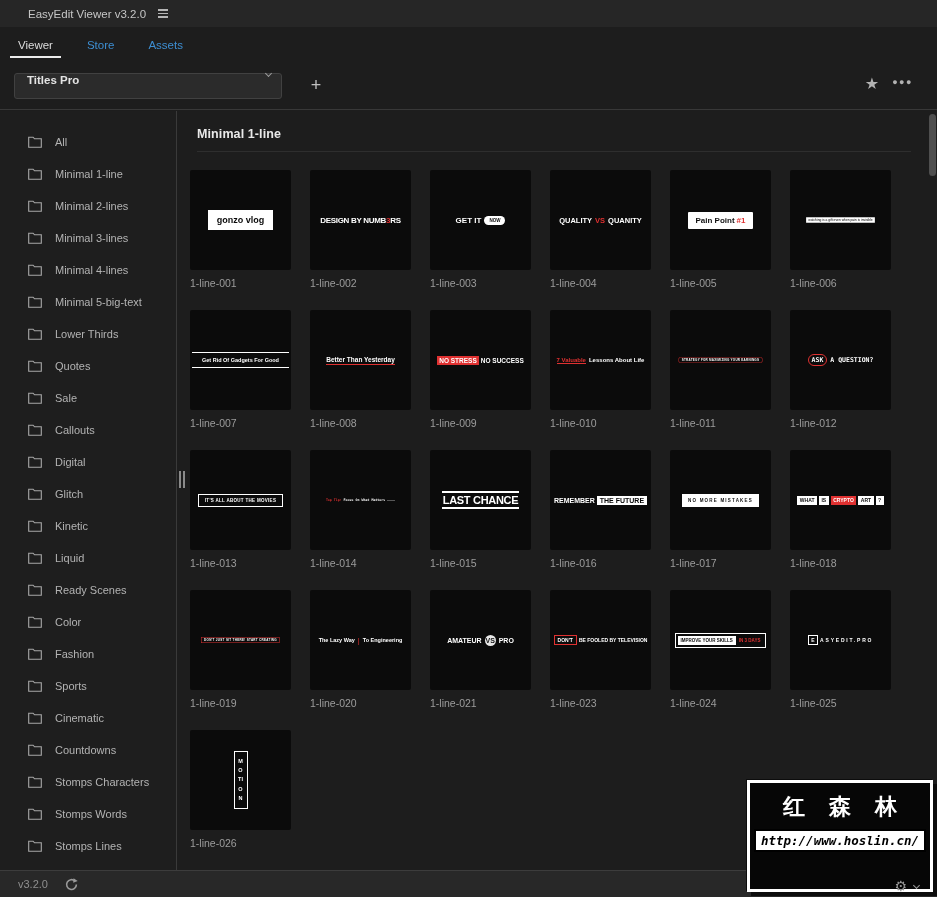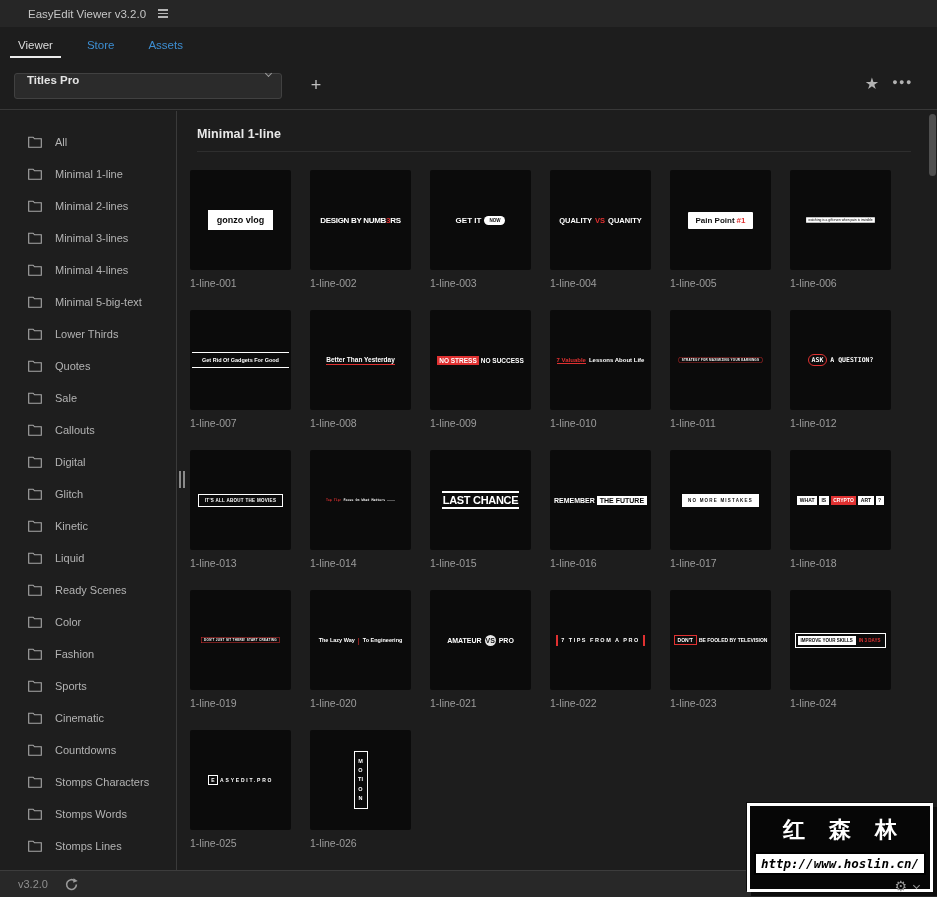--- a/index.html
+++ b/index.html
@@ -149,21 +149,21 @@
     display:flex; align-items:center; padding-left:18px;
   }
   .status-version { font-size:11px; color:#8f8f8f; }
   .refresh-btn { margin-left:16px; display:inline-flex; cursor:pointer; }
   .status-right { position:absolute; right:18px; bottom:4px; display:flex; align-items:center; gap:7px; z-index:30; }
   .gear { font-size:14px; color:#9a9a9a; cursor:pointer; line-height:1; }
   .status-right .chev { width:5px; height:5px; margin-top:-2px; }
 
   
   .watermark {
-    position:absolute; right:4px; bottom:5px; width:186px; height:89px;
+    position:absolute; right:4px; bottom:5px; width:186px; height:112px;
     background:#060606; border:3px solid #fff; box-shadow:4px 4px 0 #0c0c0c, -1px -1px 0 #0c0c0c;
     z-index:20; display:flex; flex-direction:column; align-items:center;
   }
   .wm-title { margin-top:9px; font-size:22px; font-weight:700; color:#fff; letter-spacing:9px; padding-left:9px; white-space:nowrap; }
   .wm-url {
     margin-top:7px; background:#fff; border:2px solid #000; padding:2px 5px;
     font-family:"DejaVu Sans Mono", monospace; font-style:italic; font-weight:700;
     font-size:12.5px; color:#000; white-space:nowrap;
   }
 </style>
@@ -577,30 +577,20 @@
         </div>
         <div class="cell">
           <div class="tile d021">
             <div class="tile-inner">
               <span class="seg sg-w s1">AMATEUR</span>
               <span class="seg sg-circle s2">VS</span>
               <span class="seg sg-w s3">PRO</span>
             </div>
           </div>
           <div class="cell-label">1-line-021</div>
-        </div>
-        <div class="cell">
-          <div class="tile d022">
-            <div class="tile-inner">
-              <span class="seg sg-bar s1"></span>
-              <span class="seg sg-w s2">7 TIPS FROM A PRO</span>
-              <span class="seg sg-bar s3"></span>
-            </div>
-          </div>
-          <div class="cell-label">1-line-022</div>
         </div>
         <div class="cell">
           <div class="tile d023">
             <div class="tile-inner">
               <span class="seg sg-redline s1">DON'T</span>
               <span class="seg sg-w s2">BE FOOLED BY TELEVISION</span>
             </div>
           </div>
           <div class="cell-label">1-line-023</div>
         </div>

